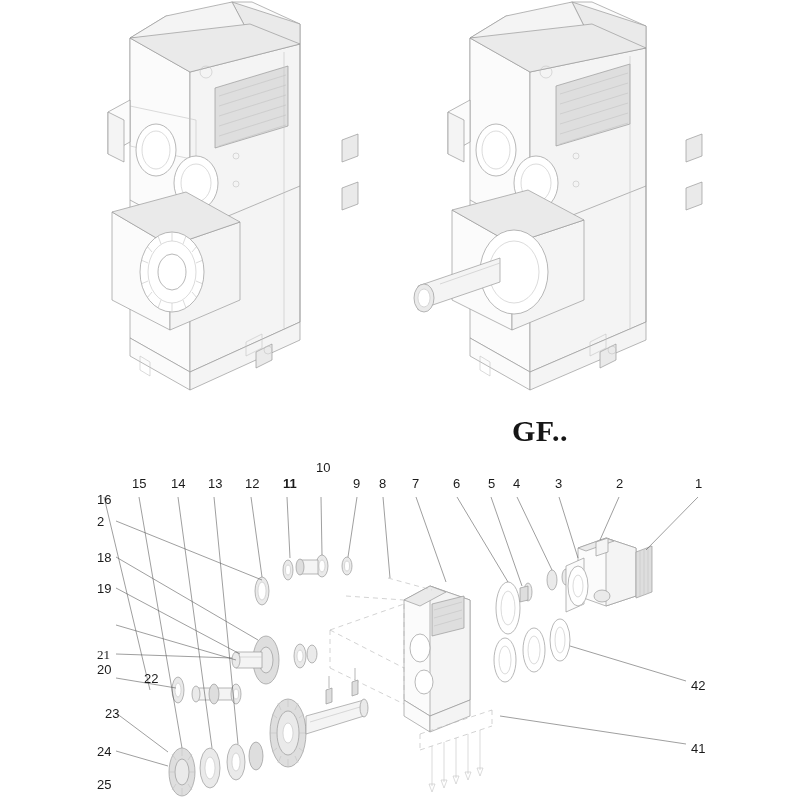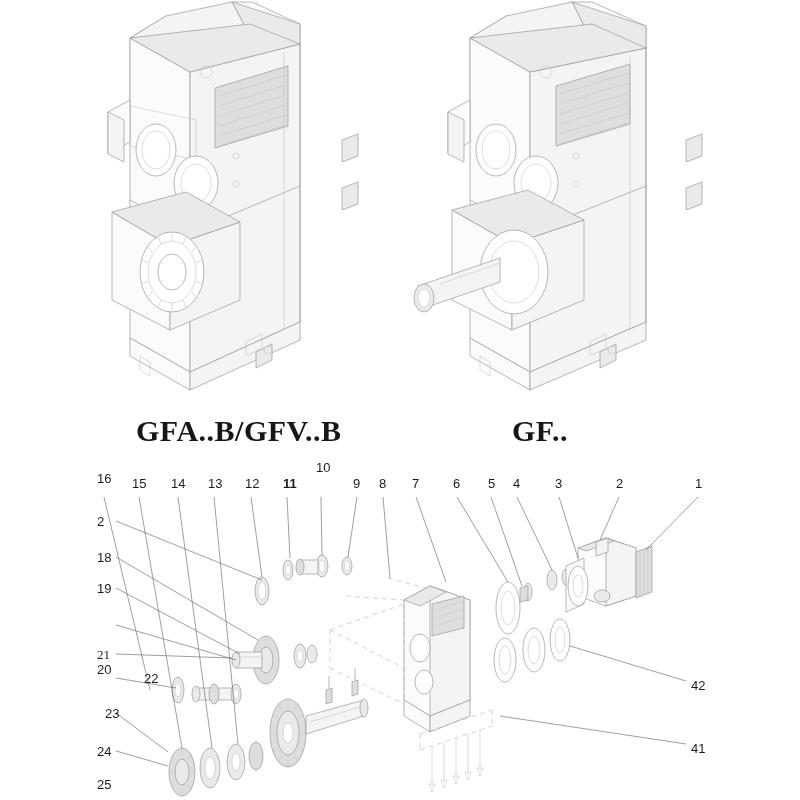--- a/index.html
+++ b/index.html
@@ -365,24 +365,23 @@
       <line class="lead" x1="116" y1="654" x2="232" y2="658"></line>
       <line class="lead" x1="116" y1="678" x2="176" y2="688"></line>
       <line class="lead" x1="116" y1="713" x2="168" y2="752"></line>
       <line class="lead" x1="116" y1="751" x2="168" y2="766"></line>
 
       <line class="lead" x1="686" y1="681" x2="570" y2="646"></line>
       <line class="lead" x1="686" y1="744" x2="500" y2="716"></line>
     </g>
   </svg>
 
-  <div class="label-gfab">GFA..B/GFV..B</div>
   <div class="label-gf">GF..</div>
 
-  <div class="callout" style="left:97px;  top:471px;">16</div>
+  <div class="callout" style="left:97px;  top:492px;">16</div>
   <div class="callout" style="left:132px; top:476px;">15</div>
   <div class="callout" style="left:171px; top:476px;">14</div>
   <div class="callout" style="left:208px; top:476px;">13</div>
   <div class="callout" style="left:245px; top:476px;">12</div>
   <div class="callout" style="left:283px; top:476px;font-weight:bold;">11</div>
   <div class="callout" style="left:316px; top:460px;">10</div>
   <div class="callout" style="left:353px; top:476px;">9</div>
   <div class="callout" style="left:379px; top:476px;">8</div>
   <div class="callout" style="left:412px; top:476px;">7</div>
   <div class="callout" style="left:453px; top:476px;">6</div>

